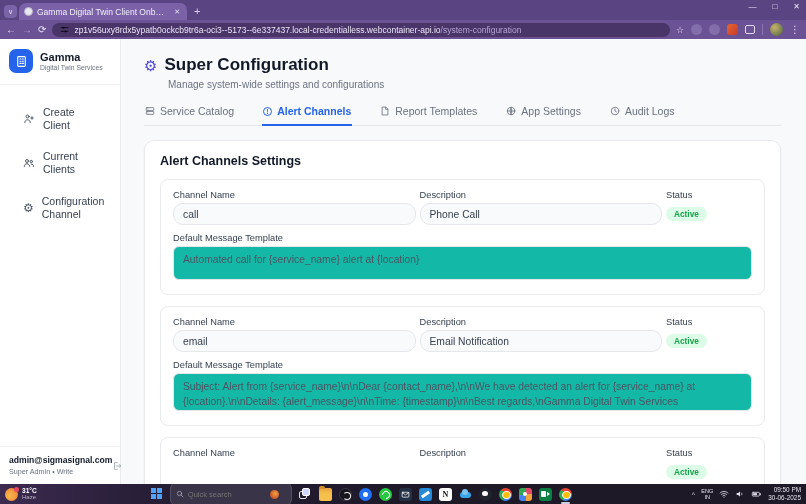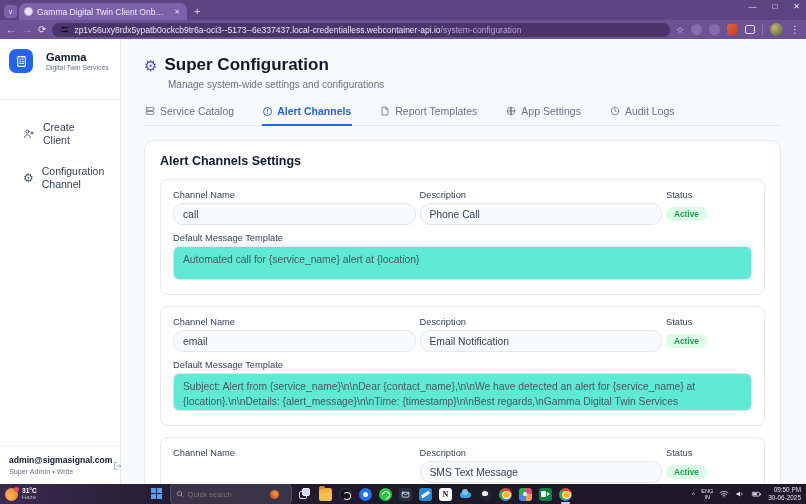--- a/index.html
+++ b/index.html
@@ -31,21 +31,21 @@
   .ext { width:11px; height:11px; border-radius:50%; background:#8d77b3; opacity:.75; cursor:pointer; }
   .ext.orange { background:linear-gradient(135deg,#e8642c,#c33b2e); border-radius:3px; opacity:1; }
   .panelic { width:10px; height:9px; border:1.2px solid #e3dbf2; border-radius:2px; cursor:pointer; }
   .sep { width:1px; height:11px; background:#8a74ae; }
   .avatar { width:13px; height:13px; border-radius:50%; background:radial-gradient(circle at 35% 35%,#c9b36a,#6d7a4e 70%,#41512f); cursor:pointer; }
   .menu3 { color:#e8e1f5; font-size:10px; cursor:pointer; }
 
   
   .app { flex:1 1 auto; display:flex; background:#f8f9fb; overflow:hidden; position:relative; }
   .sidebar { width:121px; background:#fff; border-right:1px solid #e8eaed; position:relative; flex:0 0 auto; }
-  .brand { display:flex; align-items:center; gap:13px; padding:10px 9px 26px 9px; border-bottom:1px solid #f0f1f4; }
+  .brand { display:flex; align-items:center; gap:7px; padding:10px 9px 11px 9px; border-bottom:1px solid #f0f1f4; }
   .logo { width:24px; height:24px; border-radius:7px; background:#2563eb; display:flex; align-items:center; justify-content:center; flex:0 0 auto; }
   .brand-name { font-size:11px; font-weight:bold; color:#111827; line-height:1.2; }
   .brand-tag { font-size:6.8px; color:#6b7280; }
   .nav { padding:12px 12px; }
   .nav-item { display:flex; align-items:center; gap:8px; padding:9px 11px; color:#374151; font-size:10.5px; cursor:pointer; }
   .nav-item .nicon { color:#4b5563; display:flex; flex:0 0 auto; }
   .nav-item span.lbl { line-height:1.25; }
   .sb-user { position:absolute; bottom:0; left:0; right:0; border-top:1px solid #f0f1f4; padding:8px 9px; display:flex; align-items:center; justify-content:space-between; }
   .sb-email { font-size:8.6px; font-weight:bold; color:#111827; }
   .sb-role { font-size:7.2px; color:#6b7280; margin-top:2px; }
@@ -64,21 +64,21 @@
   .alert-glyph { width:9px; height:9px; border:1.1px solid currentColor; border-radius:50%; font-size:6.5px; display:flex; align-items:center; justify-content:center; font-weight:bold; }
 
   .panel { margin-top:14px; background:#fff; border:1px solid #e8eaed; border-radius:10px; box-shadow:0 1px 2px rgba(16,24,40,.05); padding:13px 15px; }
   .panel-title { font-size:12.5px; font-weight:bold; color:#111827; }
   .channel-card { border:1px solid #e8eaed; border-radius:8px; padding:10px 12px; margin-top:11px; }
   .fields { display:grid; grid-template-columns:1fr 1fr 86px; gap:4px; }
   .field label, .template-field label { display:block; font-size:9.3px; color:#374151; margin-bottom:3px; }
   .field input { width:100%; height:22px; background:#f9fafb; border:1px solid #e5e7eb; border-radius:10px; padding:0 9px; font-size:10.3px; color:#374151; font-family:inherit; }
   .badge { display:inline-block; background:#dcfce7; color:#16a34a; font-size:8.3px; font-weight:bold; padding:2px 8px; border-radius:999px; margin-top:1px; }
   .template-field { margin-top:8px; }
-  .template-field textarea { width:100%; height:34px; background:#5eead4; border:1px solid #e5e7eb; border-radius:6px; padding:6px 9px; font-size:10.3px; line-height:1.45; color:#4b5563; font-family:inherit; resize:none; overflow:hidden; }
+  .template-field textarea { width:100%; height:34px; background:#14b8a6; border:1px solid #e5e7eb; border-radius:6px; padding:6px 9px; font-size:10.3px; line-height:1.45; color:#4b5563; font-family:inherit; resize:none; overflow:hidden; }
 
   
   .taskbar { flex:0 0 auto; height:20px; background:linear-gradient(90deg,#3c2a50 0%,#251d34 20%,#1d1927 55%,#1d1927 100%); display:flex; align-items:center; padding:0 5px; color:#eee; }
   .weather { display:flex; align-items:center; gap:4px; cursor:pointer; }
   .wicon { width:13px; height:13px; border-radius:50%; background:radial-gradient(circle at 35% 60%,#f7b84b,#ef8b3a 70%); position:relative; }
   .wicon:after { content:""; position:absolute; right:-1px; top:-1px; width:5px; height:5px; border-radius:50%; background:#e5485f; }
   .wtxt { display:flex; flex-direction:column; line-height:1.15; }
   .wtemp { font-size:6.6px; font-weight:bold; color:#fff; }
   .wcond { font-size:6px; color:#b9b4c4; }
   .tb-center { display:flex; align-items:center; gap:7px; margin:0 auto; }
@@ -192,20 +192,31 @@
           <span class="nicon">
             <svg class="ic" width="12" height="12" viewBox="0 0 24 24">
                 <circle cx="9" cy="7" r="3"></circle>
                 <path d="M3.5 19c0-3 2.5-5.5 5.5-5.5S14.5 16 14.5 19"></path>
                 <path d="M18 7.5v5M15.5 10h5"></path>
               </svg>
           </span>
           <span class="lbl">Create Client</span>
         </div>
         <div class="nav-item">
+          <span class="nicon">
+            <svg class="ic" width="12" height="12" viewBox="0 0 24 24">
+                <circle cx="8" cy="8" r="3"></circle>
+                <path d="M2.5 19c0-3 2.5-5.5 5.5-5.5s5.5 2.5 5.5 5.5"></path>
+                <circle cx="16.5" cy="9" r="2.4"></circle>
+                <path d="M16.5 14.2c2.7 0 4.8 2.1 4.8 4.8"></path>
+              </svg>
+          </span>
+          <span class="lbl">Current Clients</span>
+        </div>
+        <div class="nav-item">
           <span class="nicon" style="font-size:12px;line-height:1;">⚙</span>
           <span class="lbl" style="max-width:72px;">Configuration Channel</span>
         </div>
       </nav>
       <div class="sb-user">
         <div>
           <div class="sb-email">admin@sigmasignal.com</div>
           <div class="sb-role">Super Admin • Write</div>
         </div>
         <span class="logout">
@@ -313,21 +324,20 @@
           </div>
         </div>
 
         <div class="channel-card">
           <div class="fields">
             <div class="field">
               <label>Channel Name</label>
             </div>
             <div class="field">
               <label>Description</label>
-              <input type="text" value="SMS Text Message" style="">
             </div>
             <div class="field">
               <label>Status</label>
               <span class="badge">Active</span>
             </div>
           </div>
 
         </div>
 
       </div>

